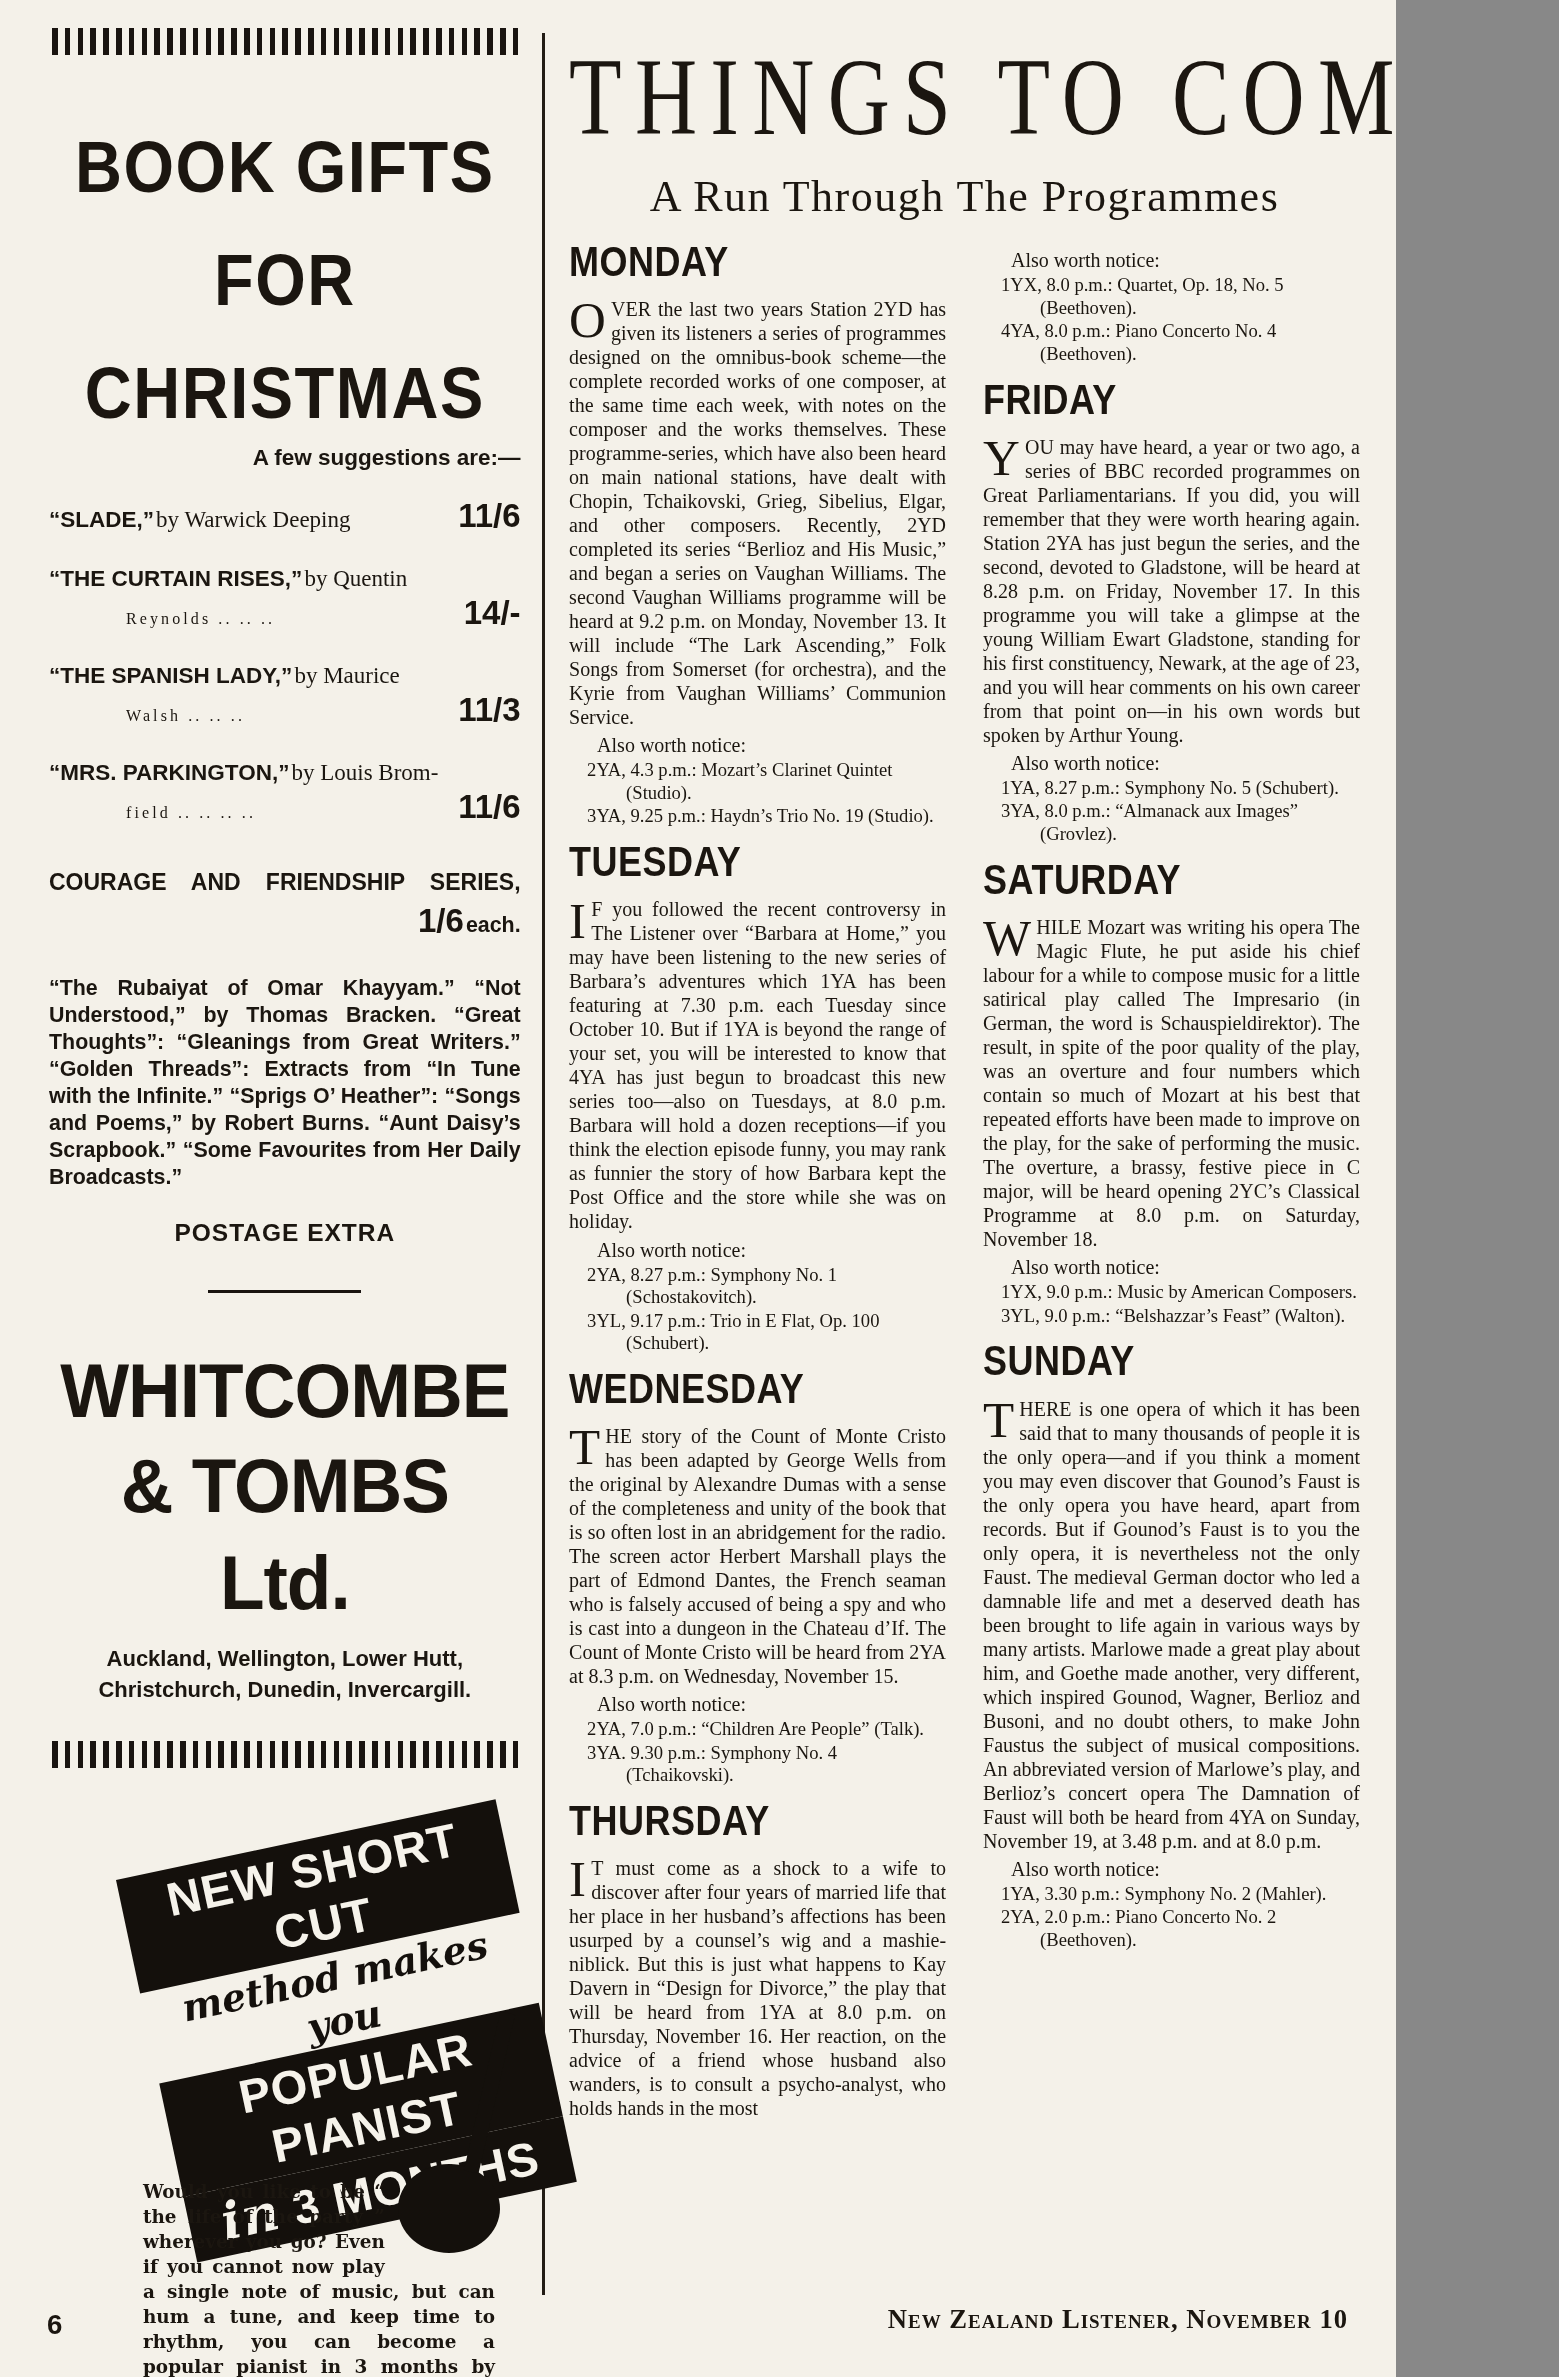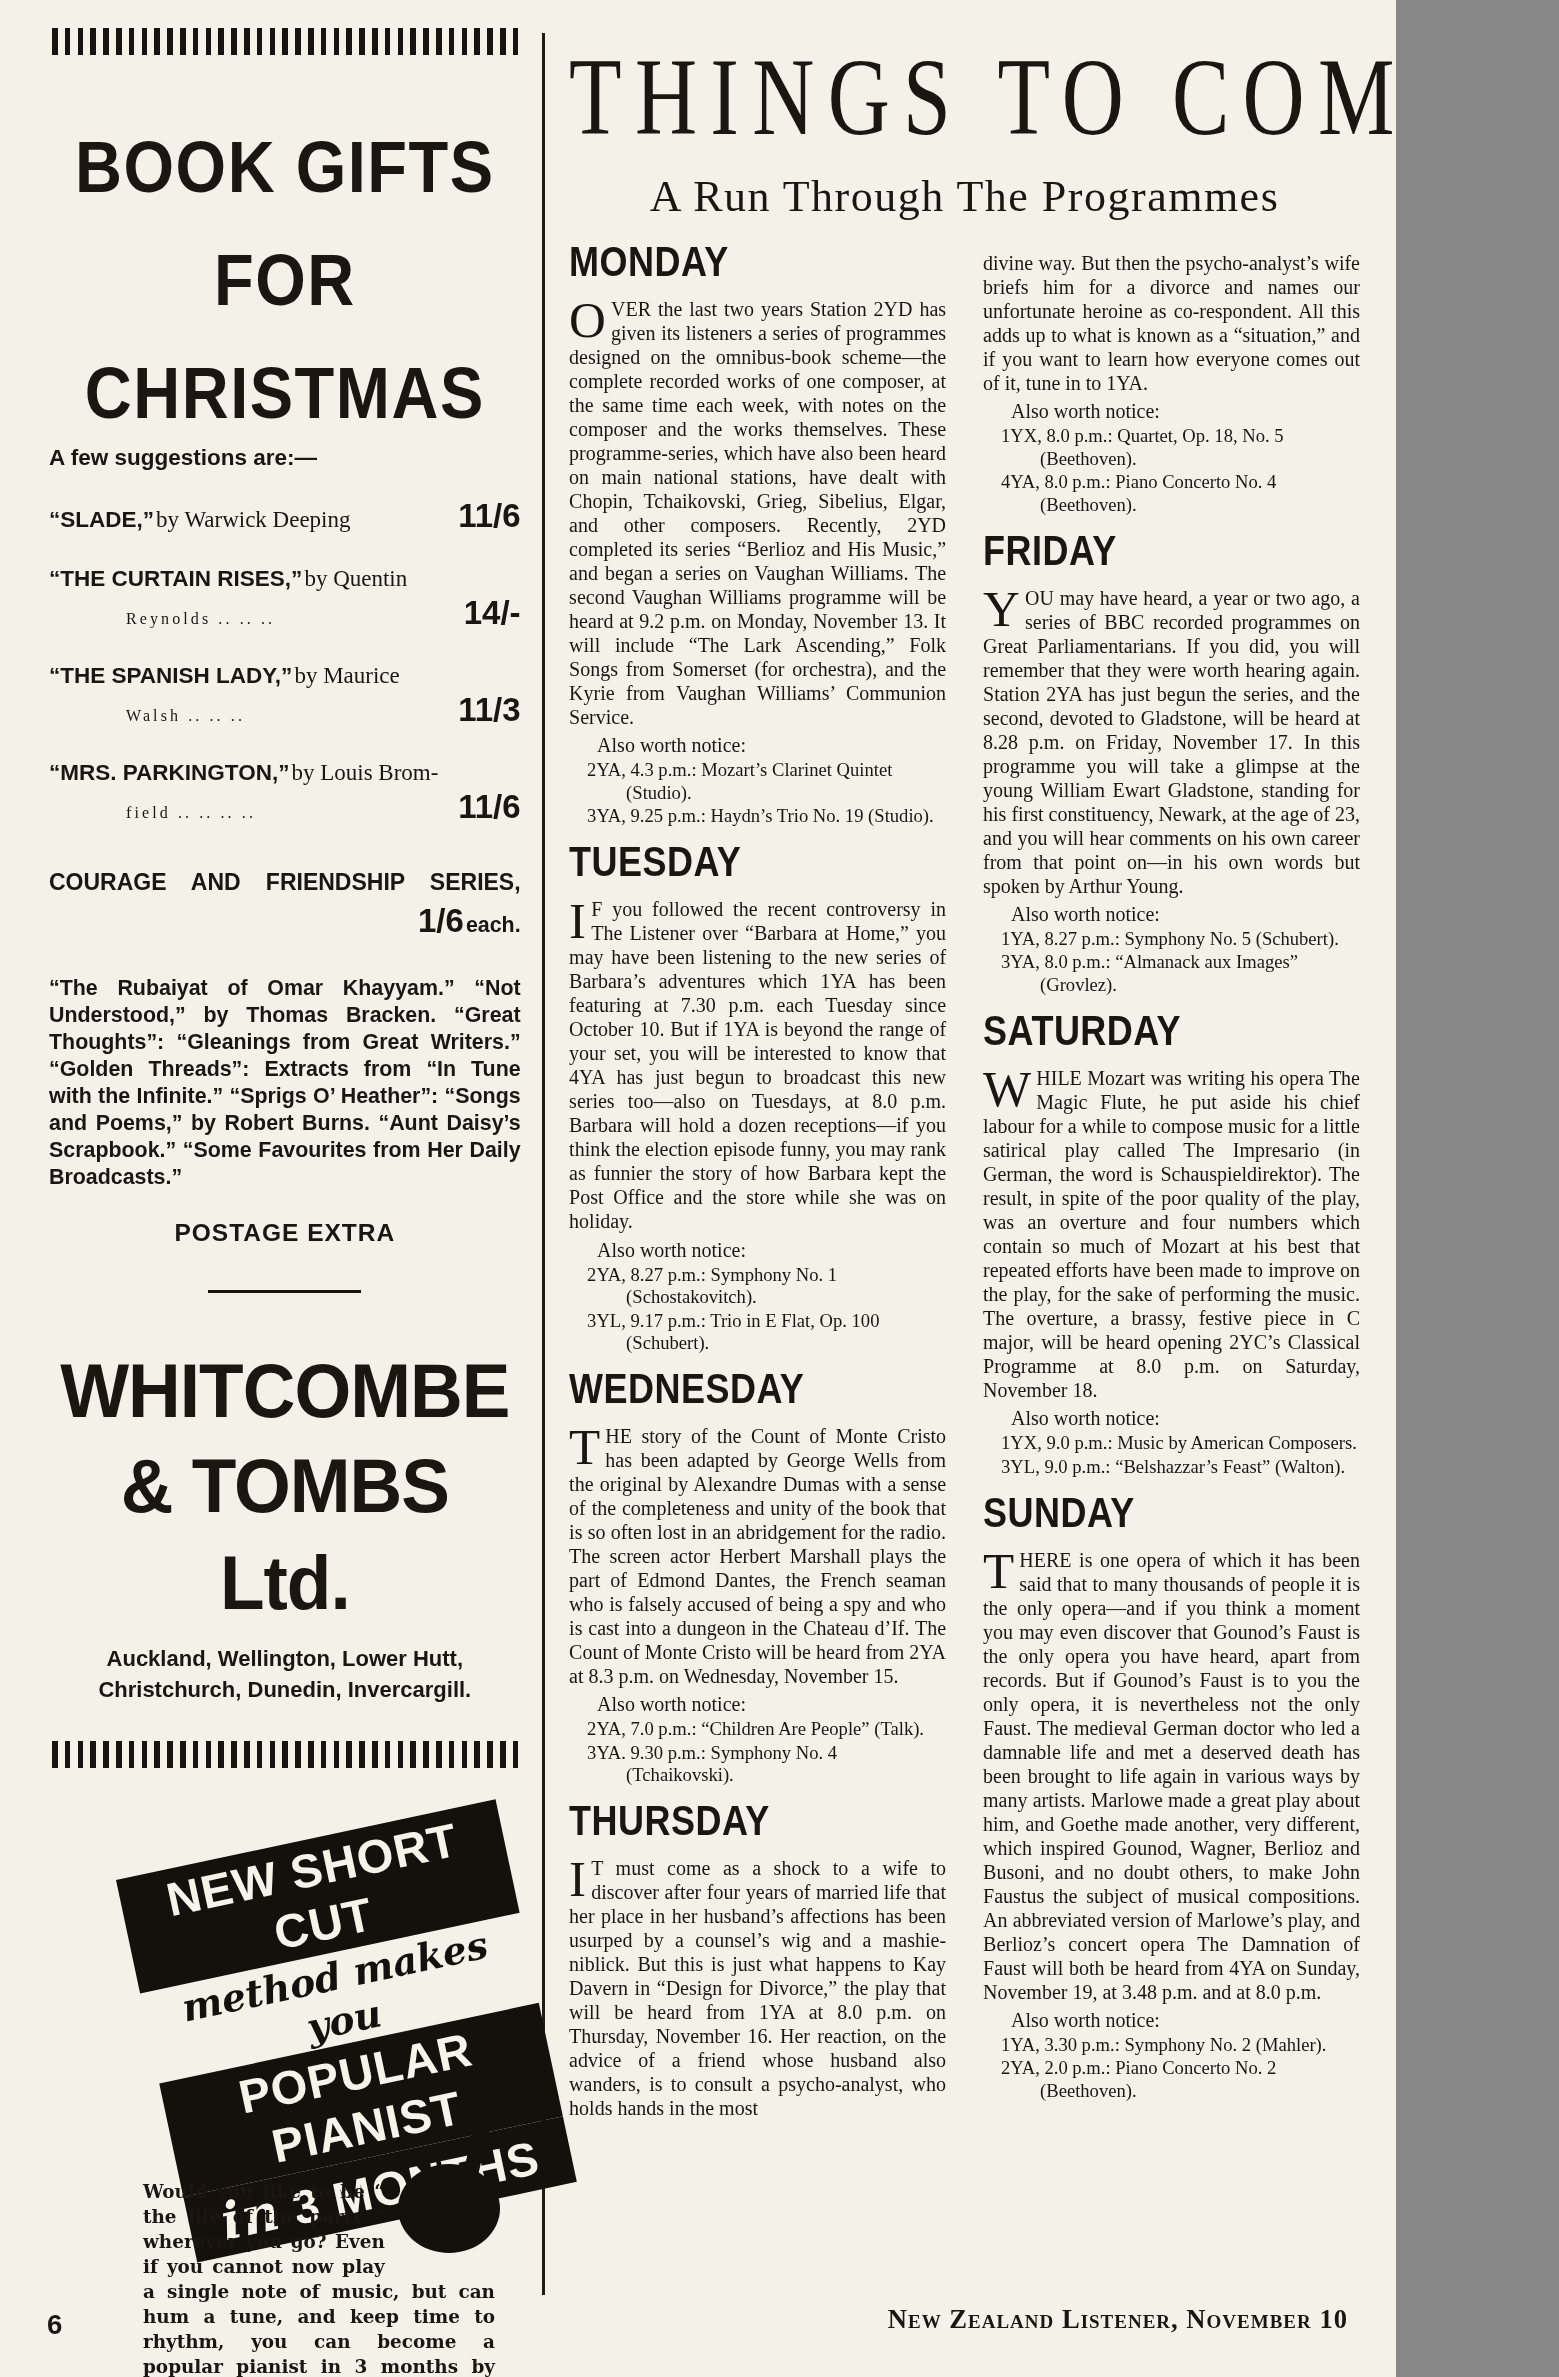--- a/index.html
+++ b/index.html
@@ -20,21 +20,21 @@
     font-family:"Liberation Sans", sans-serif; font-weight:bold;
     font-size:65px; line-height:1.55; text-align:center; letter-spacing:1.5px;
     transform:scaleY(1.12); transform-origin:center top; margin-top:56px;
   }
   .ad-intro {
     font-family:"Liberation Sans", sans-serif; font-weight:bold;
     font-size:22px; line-height:29px; text-align:center; margin-top:77px;
   }
   .suggestions {
     font-family:"Liberation Sans", sans-serif; font-weight:bold;
-    font-size:22.5px; margin:32px 0 26.6px;
+    font-size:22.5px; margin:32px 0 26.6px;text-align:right;
   }
   .book { margin-bottom:31px; }
   .book .l1 { display:flex; justify-content:space-between; align-items:baseline; }
   .book .l1 .lead { }
   .bt { font-family:"Liberation Sans", sans-serif; font-weight:bold; font-size:22.5px; }
   .ba { font-family:"Liberation Serif", serif; font-size:23px; }
   .bp { font-family:"Liberation Sans", sans-serif; font-weight:bold; font-size:33px; white-space:nowrap; }
   .book .l2 { display:flex; justify-content:space-between; align-items:baseline; padding-left:77px; margin-top:2px; }
   .book .l2 .cont { font-size:16px; letter-spacing:3.1px; }
   .series-head {
@@ -243,21 +243,20 @@
           </section>
 
           <section>
             <h3 class="day-h">THURSDAY</h3>
             <p class="body-p dropcap">IT must come as a shock to a wife to discover after four years of married life that her place in her husband’s affections has been usurped by a counsel’s wig and a mashie-niblick. But this is just what happens to Kay Davern in “Design for Divorce,” the play that will be heard from 1YA at 8.0 p.m. on Thursday, November 16. Her reaction, on the advice of a friend whose husband also wanders, is to consult a psycho-analyst, who holds hands in the most</p>
           </section>
         </div>
 
         <div class="col">
           <section>
-            <p class="body-p" style="margin-top:6.1px">divine way. But then the psycho-analyst’s wife briefs him for a divorce and names our unfortunate heroine as co-respondent. All this adds up to what is known as a “situation,” and if you want to learn how everyone comes out of it, tune in to 1YA.</p>
             <p class="also">Also worth notice:</p>
             <p class="notice">1YX, 8.0 p.m.: Quartet, Op. 18, No. 5 (Beethoven).</p>
             <p class="notice">4YA, 8.0 p.m.: Piano Concerto No. 4 (Beethoven).</p>
           </section>
 
           <section>
             <h3 class="day-h">FRIDAY</h3>
             <p class="body-p dropcap">YOU may have heard, a year or two ago, a series of BBC recorded programmes on Great Parliamentarians. If you did, you will remember that they were worth hearing again. Station 2YA has just begun the series, and the second, devoted to Gladstone, will be heard at 8.28 p.m. on Friday, November 17. In this programme you will take a glimpse at the young William Ewart Gladstone, standing for his first constituency, Newark, at the age of 23, and you will hear comments on his own career from that point on—in his own words but spoken by Arthur Young.</p>
             <p class="also">Also worth notice:</p>
             <p class="notice">1YA, 8.27 p.m.: Symphony No. 5 (Schubert).</p>

